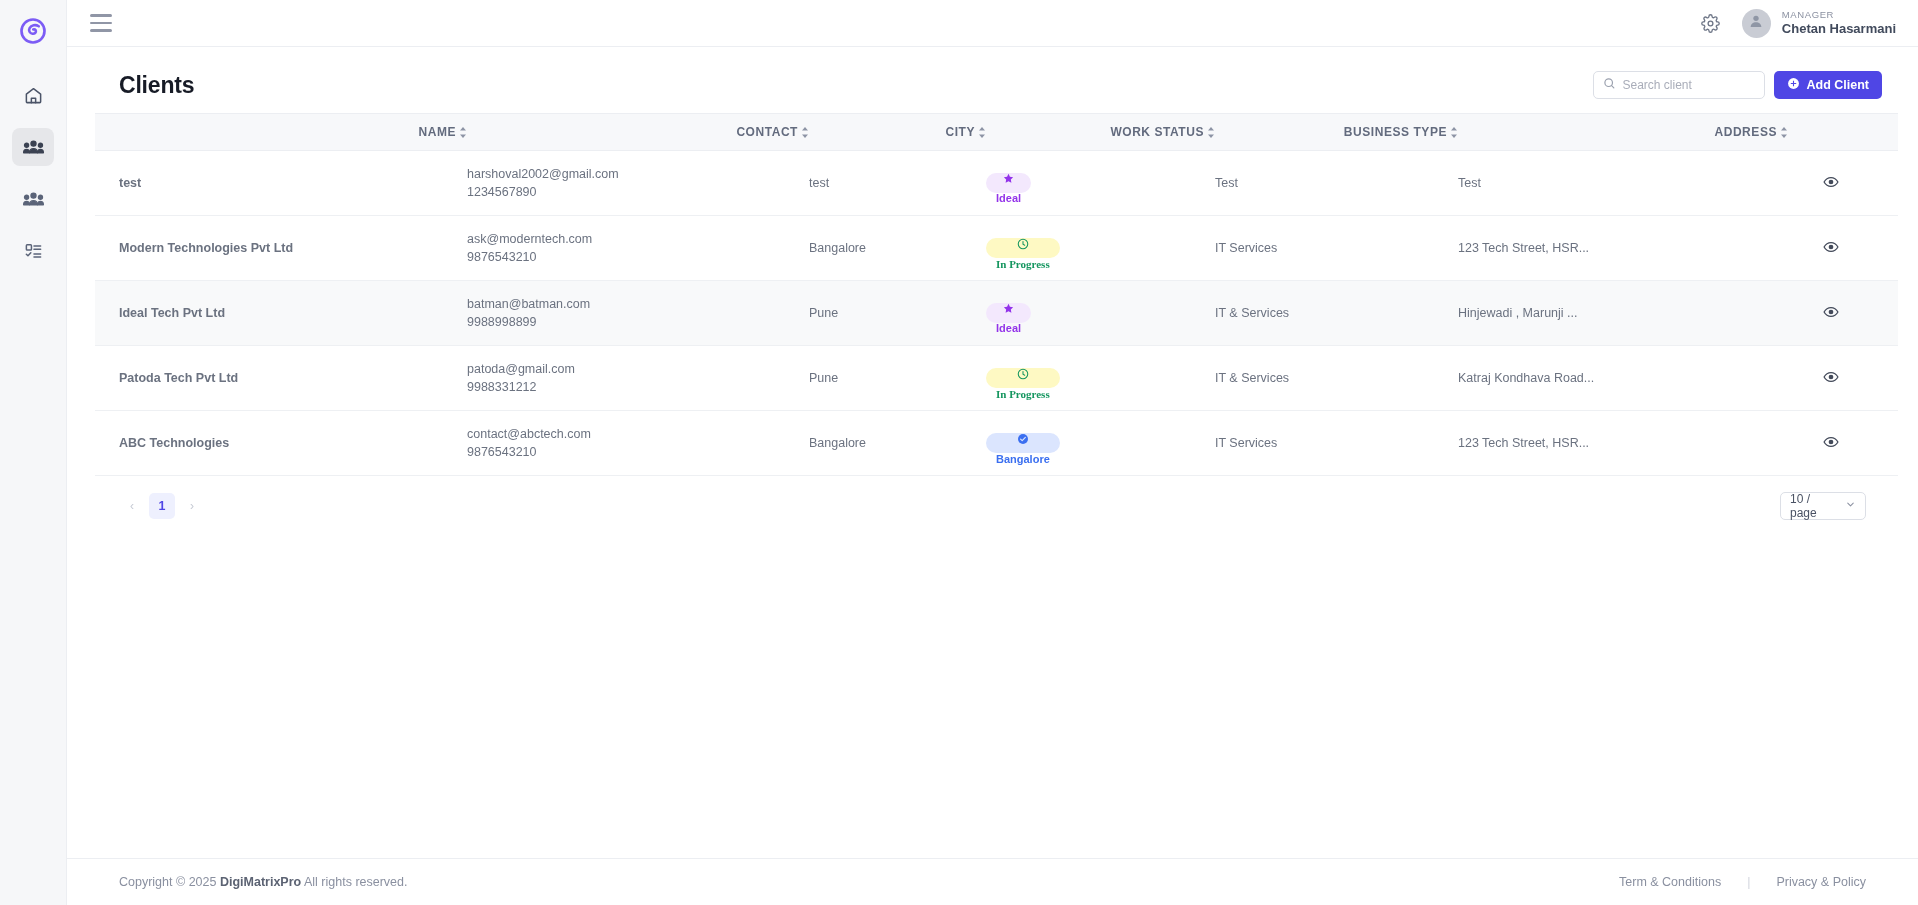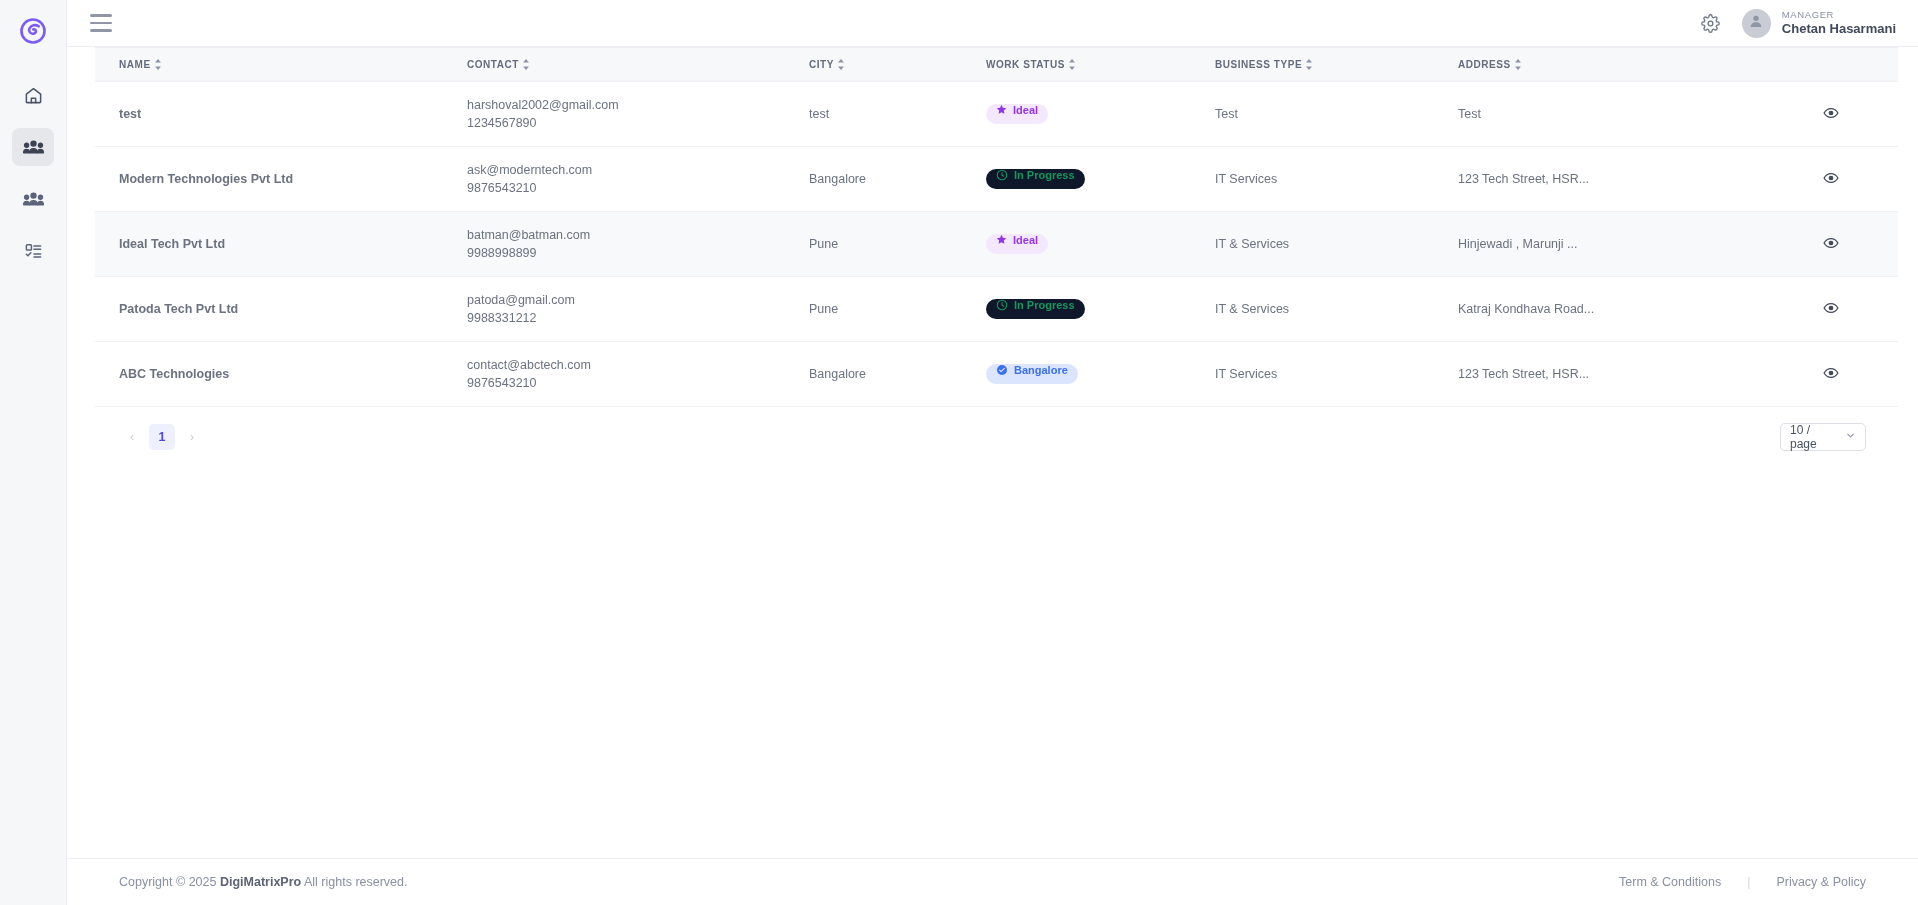--- a/index.html
+++ b/index.html
@@ -106,22 +106,22 @@
     font-size: 12.5px; font-weight: 700;
     font-family: "Liberation Sans", sans-serif;
     display: flex; align-items: center; gap: 7px;
     cursor: pointer;
   }
 
   
   .table { width: 100%; border-collapse: collapse; table-layout: fixed; }
   .table thead tr { background: #f7f8fa; }
   .table th {
-    text-align: left;
-    font-size: 10px; font-weight: 700;
+    text-align: right;
+    font-size: 12px; font-weight: 700;
     letter-spacing: .55px;
     color: #636b7e;
     padding: 11px 0 11px 0;
     border-bottom: 1px solid #eceef2;
     border-top: 1px solid #eceef2;
     white-space: nowrap;
   }
   .th-inner { display: inline-flex; align-items: center; gap: 3px; cursor: pointer; }
   .sort-ico { display: inline-block; line-height: 0; }
   .table tbody td {
@@ -137,27 +137,27 @@
 
   .col-name    { width: 372px; padding-left: 24px !important; }
   .col-contact { width: 342px; }
   .col-city    { width: 177px; }
   .col-status  { width: 229px; }
   .col-biz     { width: 243px; }
   .col-addr    { width: 330px; }
   .col-act     { width: 110px; }
 
   .badge {
-    display: inline-flex; gap: 6px;
+    display: inline-flex; align-items: center; gap: 6px;
     height: 20px; padding: 0 10px;
     border-radius: 999px;
-    font-size: 11px; font-weight: 700;
+    font-size: 11px; font-weight: 700; flex-direction: column;
   }
   .badge-ideal      { background: #f3e8fd; color: #9333ea; }
-  .badge-inprogress { background: #0f172a; color: #15965f; }
+  .badge-inprogress { background: #fef9c3; color: #15965f; font-family: Liberation Serif, serif; }
   .badge-completed  { background: #dbe5fe; color: #3b6ff0; }
 
   .eye-btn {
     display: flex; align-items: center; justify-content: center;
     cursor: pointer;
   }
   .act-cell { text-align: right; padding-right: 24px !important; }
 
   
   .pagination-bar {
@@ -294,20 +294,45 @@
       <div class="user-meta">
         <span class="user-role">MANAGER</span>
         <span class="user-name">Chetan Hasarmani</span>
       </div>
     </div>
   </div>
 </header>
 
 <main class="main">
 
+  <div class="page-head">
+    <h1 class="page-title">Clients</h1>
+
+    <div class="head-tools">
+      <div class="search-wrap">
+        <span>
+          <svg width="13" height="13" viewBox="0 0 24 24" fill="none" stroke="#9aa0ae" stroke-width="2.2" stroke-linecap="round">
+            <circle cx="10.5" cy="10.5" r="7"></circle>
+            <path d="M20 20l-4.6-4.6"></path>
+          </svg>
+        </span>
+        <input type="text" placeholder="Search client" style="">
+      </div>
+
+      <button class="add-btn">
+        <span>
+          <svg width="13" height="13" viewBox="0 0 24 24" fill="#ffffff">
+            <circle cx="12" cy="12" r="10"></circle>
+            <path d="M11 7h2v10h-2zM7 11h10v2H7z" fill="#4f46e5"></path>
+          </svg>
+        </span>
+        <span>Add Client</span>
+      </button>
+    </div>
+  </div>
 
   <table class="table">
     <thead>
       <tr>
         <th class="col-name">
           <span class="th-inner">
             <span>NAME</span>
             <span class="sort-ico">
               <svg width="8" height="11" viewBox="0 0 8 11" fill="#8d94a5">
                   <path d="M4 0L7 3.6H1z"></path>

